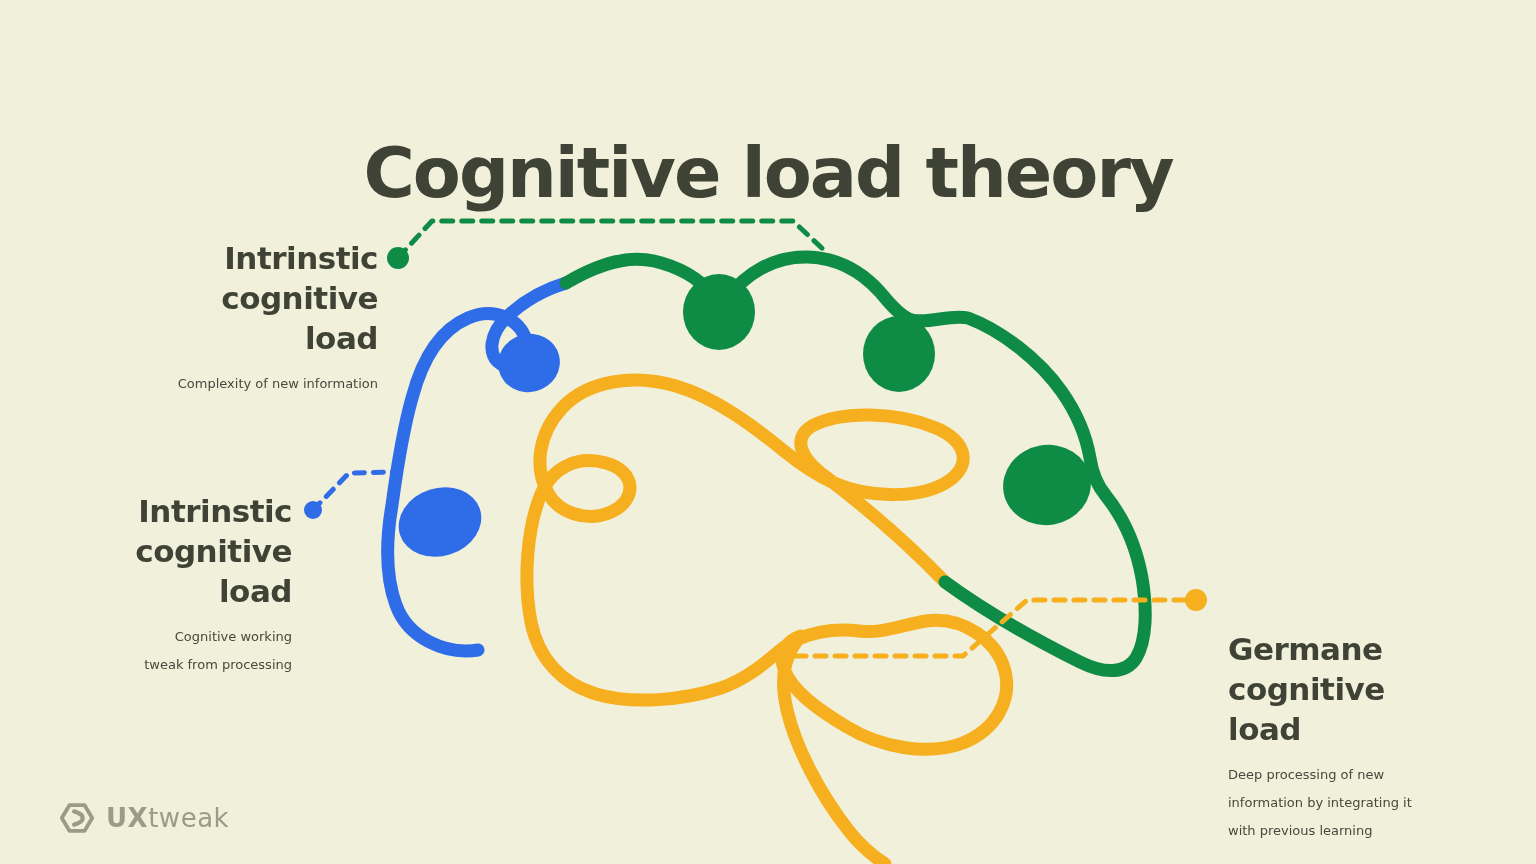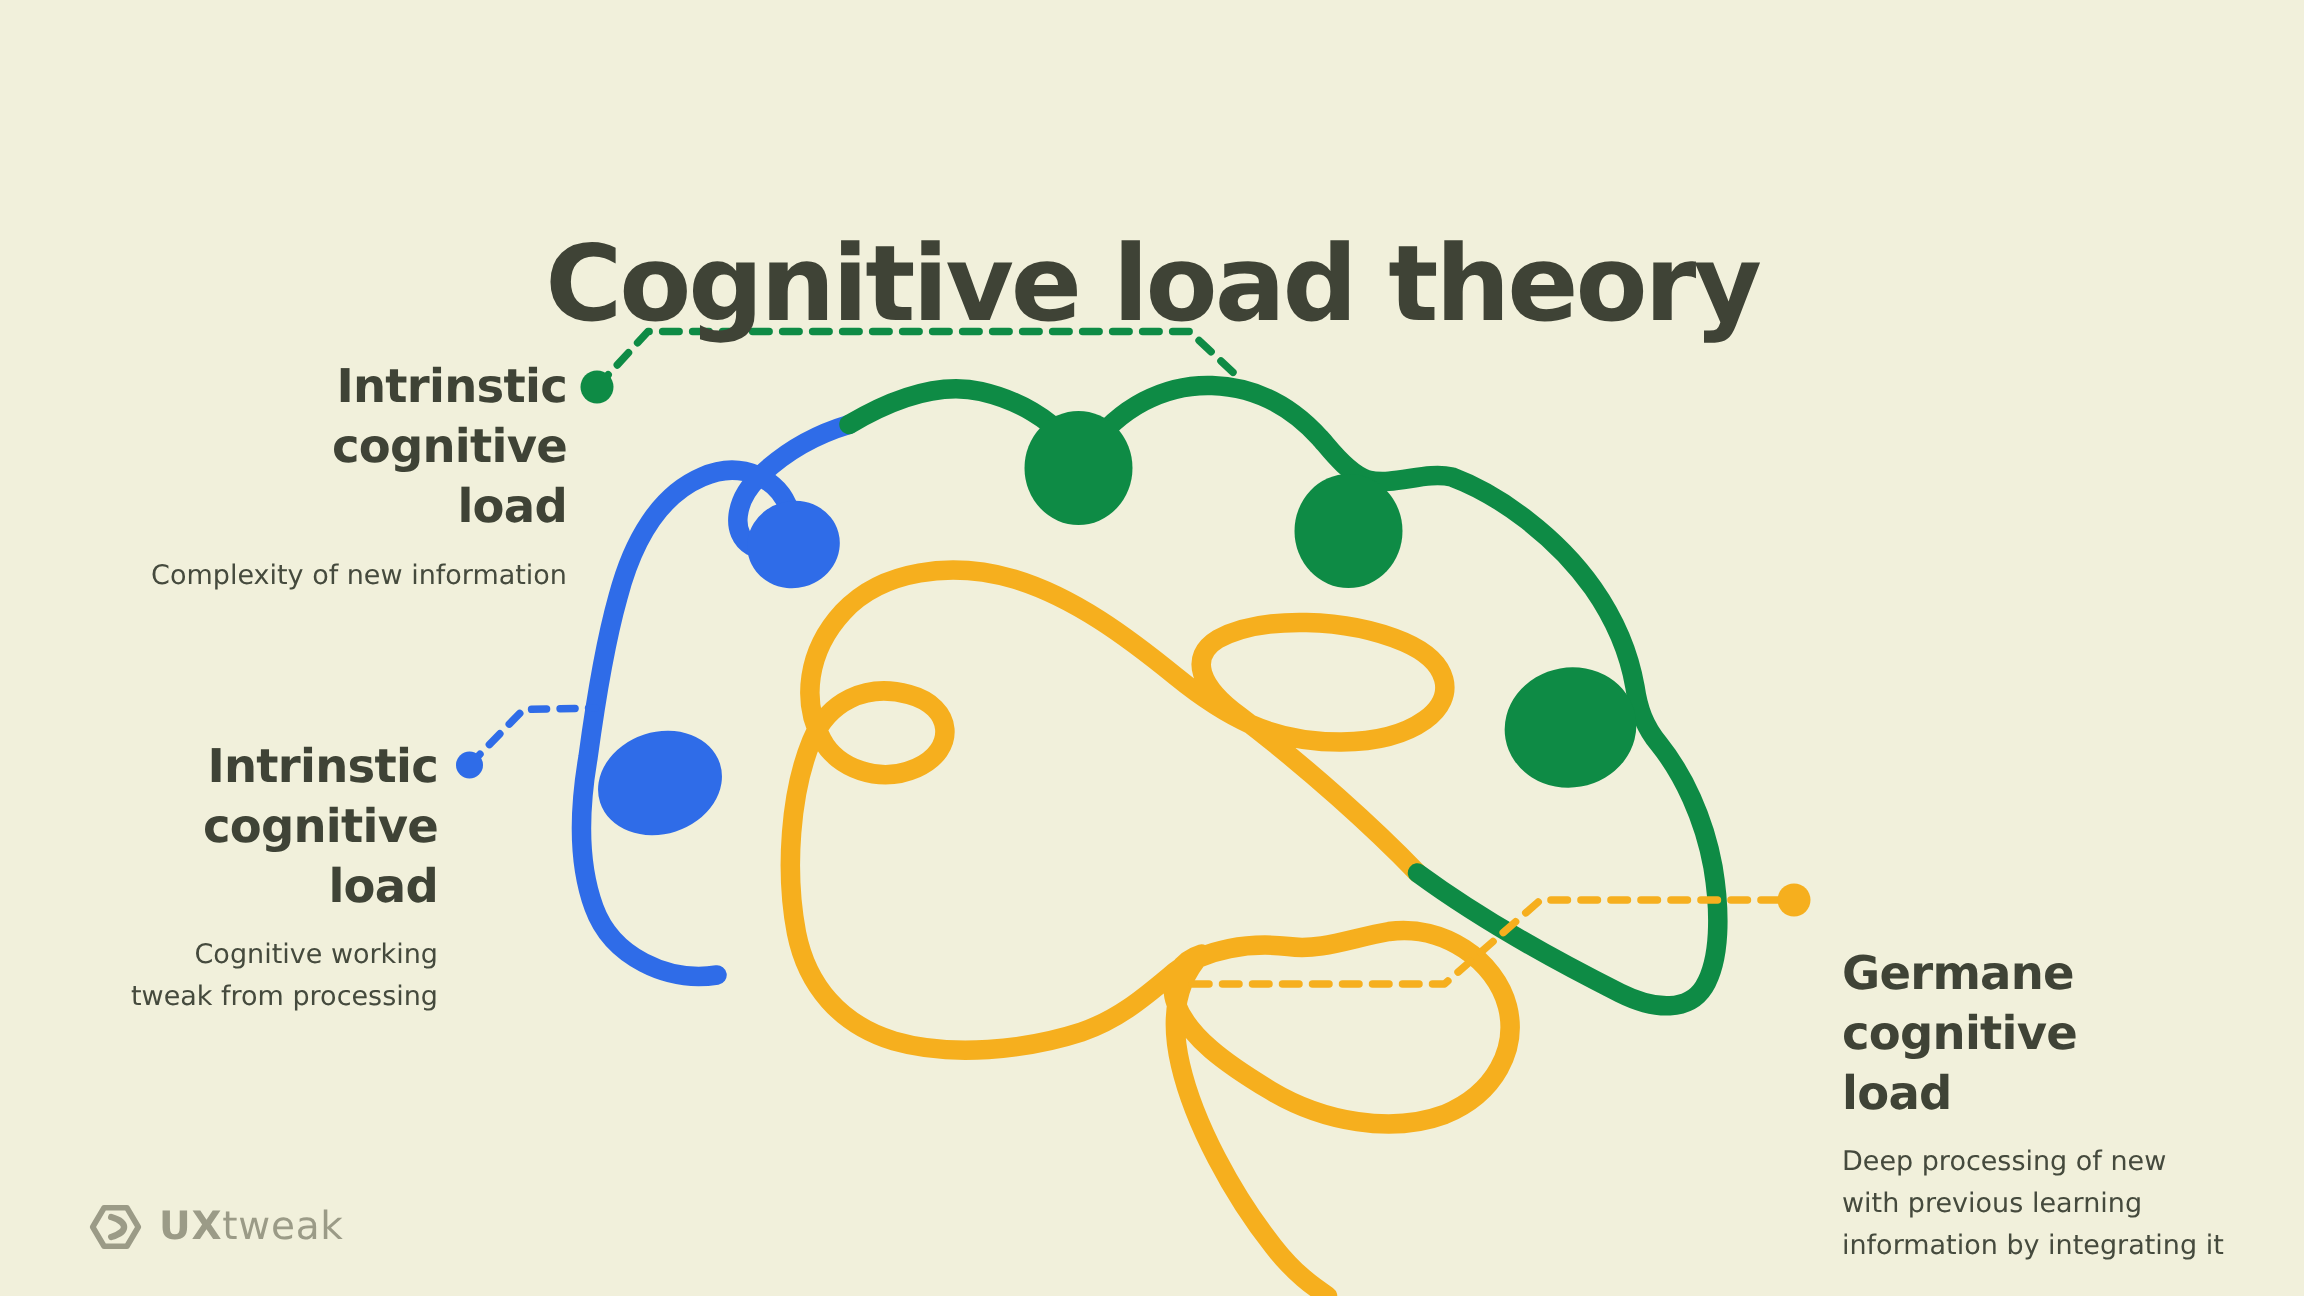--- a/index.html
+++ b/index.html
@@ -6,28 +6,28 @@
   .canvas{
     position:relative;
     width:1536px;height:864px;
     margin:0 auto;
     background:#F1F0DB;
     overflow:hidden;
     font-family:"DejaVu Sans","Liberation Sans",sans-serif;
   }
   .brain-svg{position:absolute;left:0;top:0;width:1536px;height:864px;}
   .page-title{
-    position:absolute;left:0;top:104px;width:1536px;
+    position:absolute;left:0;top:88px;width:1536px;
     text-align:center;
     font-size:70px;line-height:76px;font-weight:800;letter-spacing:-2px;
     color:#3F4336;
   }
   .callout{position:absolute;color:#3F4336;}
   .callout .h-line{font-size:31px;line-height:40px;font-weight:800;letter-spacing:-0.5px;}
-  .callout .d-line{font-size:18px;line-height:28px;font-weight:400;color:#454a3d;}
+  .callout .d-line{font-size:13px;line-height:28px;font-weight:400;color:#454a3d;}
   .callout .desc{margin-top:12px;}
   .callout-right{text-align:right;}
   .callout-left{text-align:left;margin-top:48px;}
   #callout-intrinsic{top:238px;right:1158px;}
   #callout-extraneous{top:491px;right:1244px;}
   #callout-germane{top:581px;left:1228px;}
   .logo{
     position:absolute;left:58px;top:800px;
     display:flex;align-items:center;gap:10px;
     color:#9B9B87;
@@ -132,22 +132,22 @@
       <div class="d-line">tweak from processing</div>
     </div>
   </div>
 
   <div class="callout callout-left" id="callout-germane">
     <div class="h-line">Germane</div>
     <div class="h-line">cognitive</div>
     <div class="h-line">load</div>
     <div class="desc">
       <div class="d-line">Deep processing of new</div>
+      <div class="d-line">information by integrating it</div>
       <div class="d-line">with previous learning</div>
-      <div class="d-line">information by integrating it</div>
     </div>
   </div>
 
   <div class="logo">
     <svg width="38" height="36" viewBox="0 0 40 36">
       <path d="M 4 18 L 12 4.5 H 28 L 36 18 L 28 31.5 H 12 Z" fill="none" stroke="#9B9B87" stroke-width="4" stroke-linejoin="round"></path>
       <path d="M 17 11 C 24 13 26 16 26 18 C 26 20 24 23 17 25" fill="none" stroke="#9B9B87" stroke-width="4.5" stroke-linecap="round"></path>
     </svg>
     <div class="logo-text"><span class="bold">UX</span><span>tweak</span></div>
   </div>

